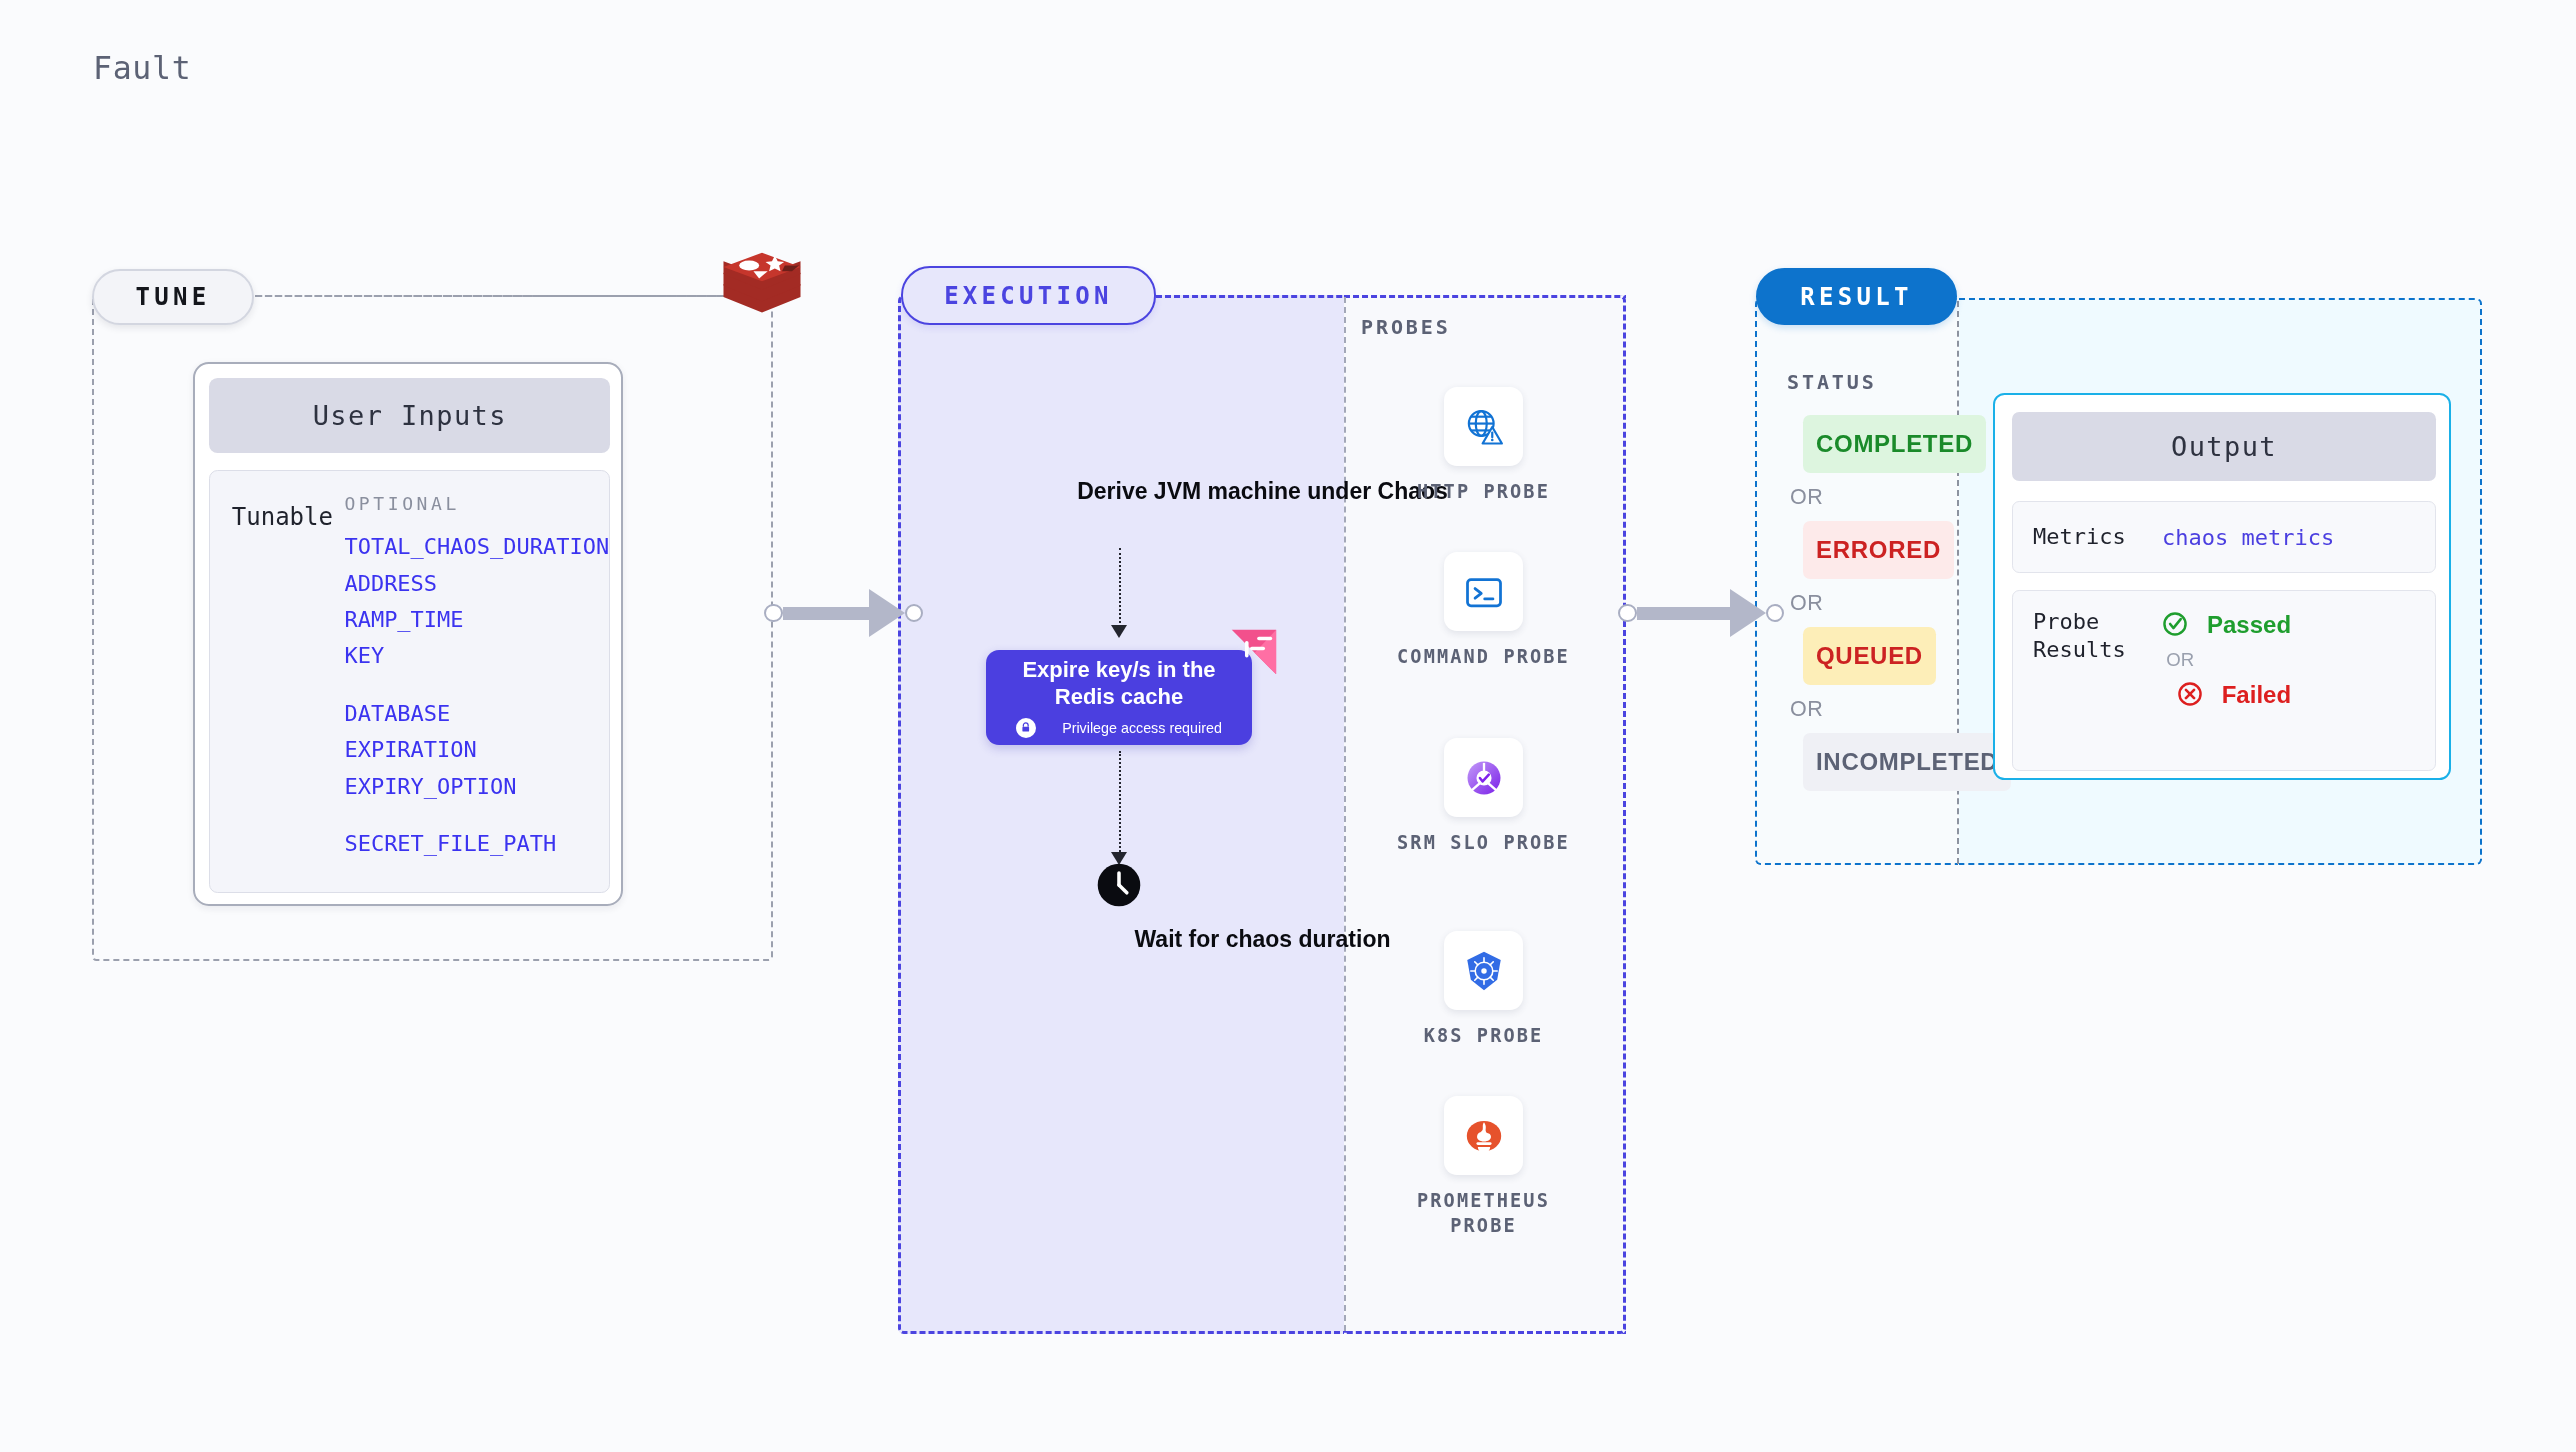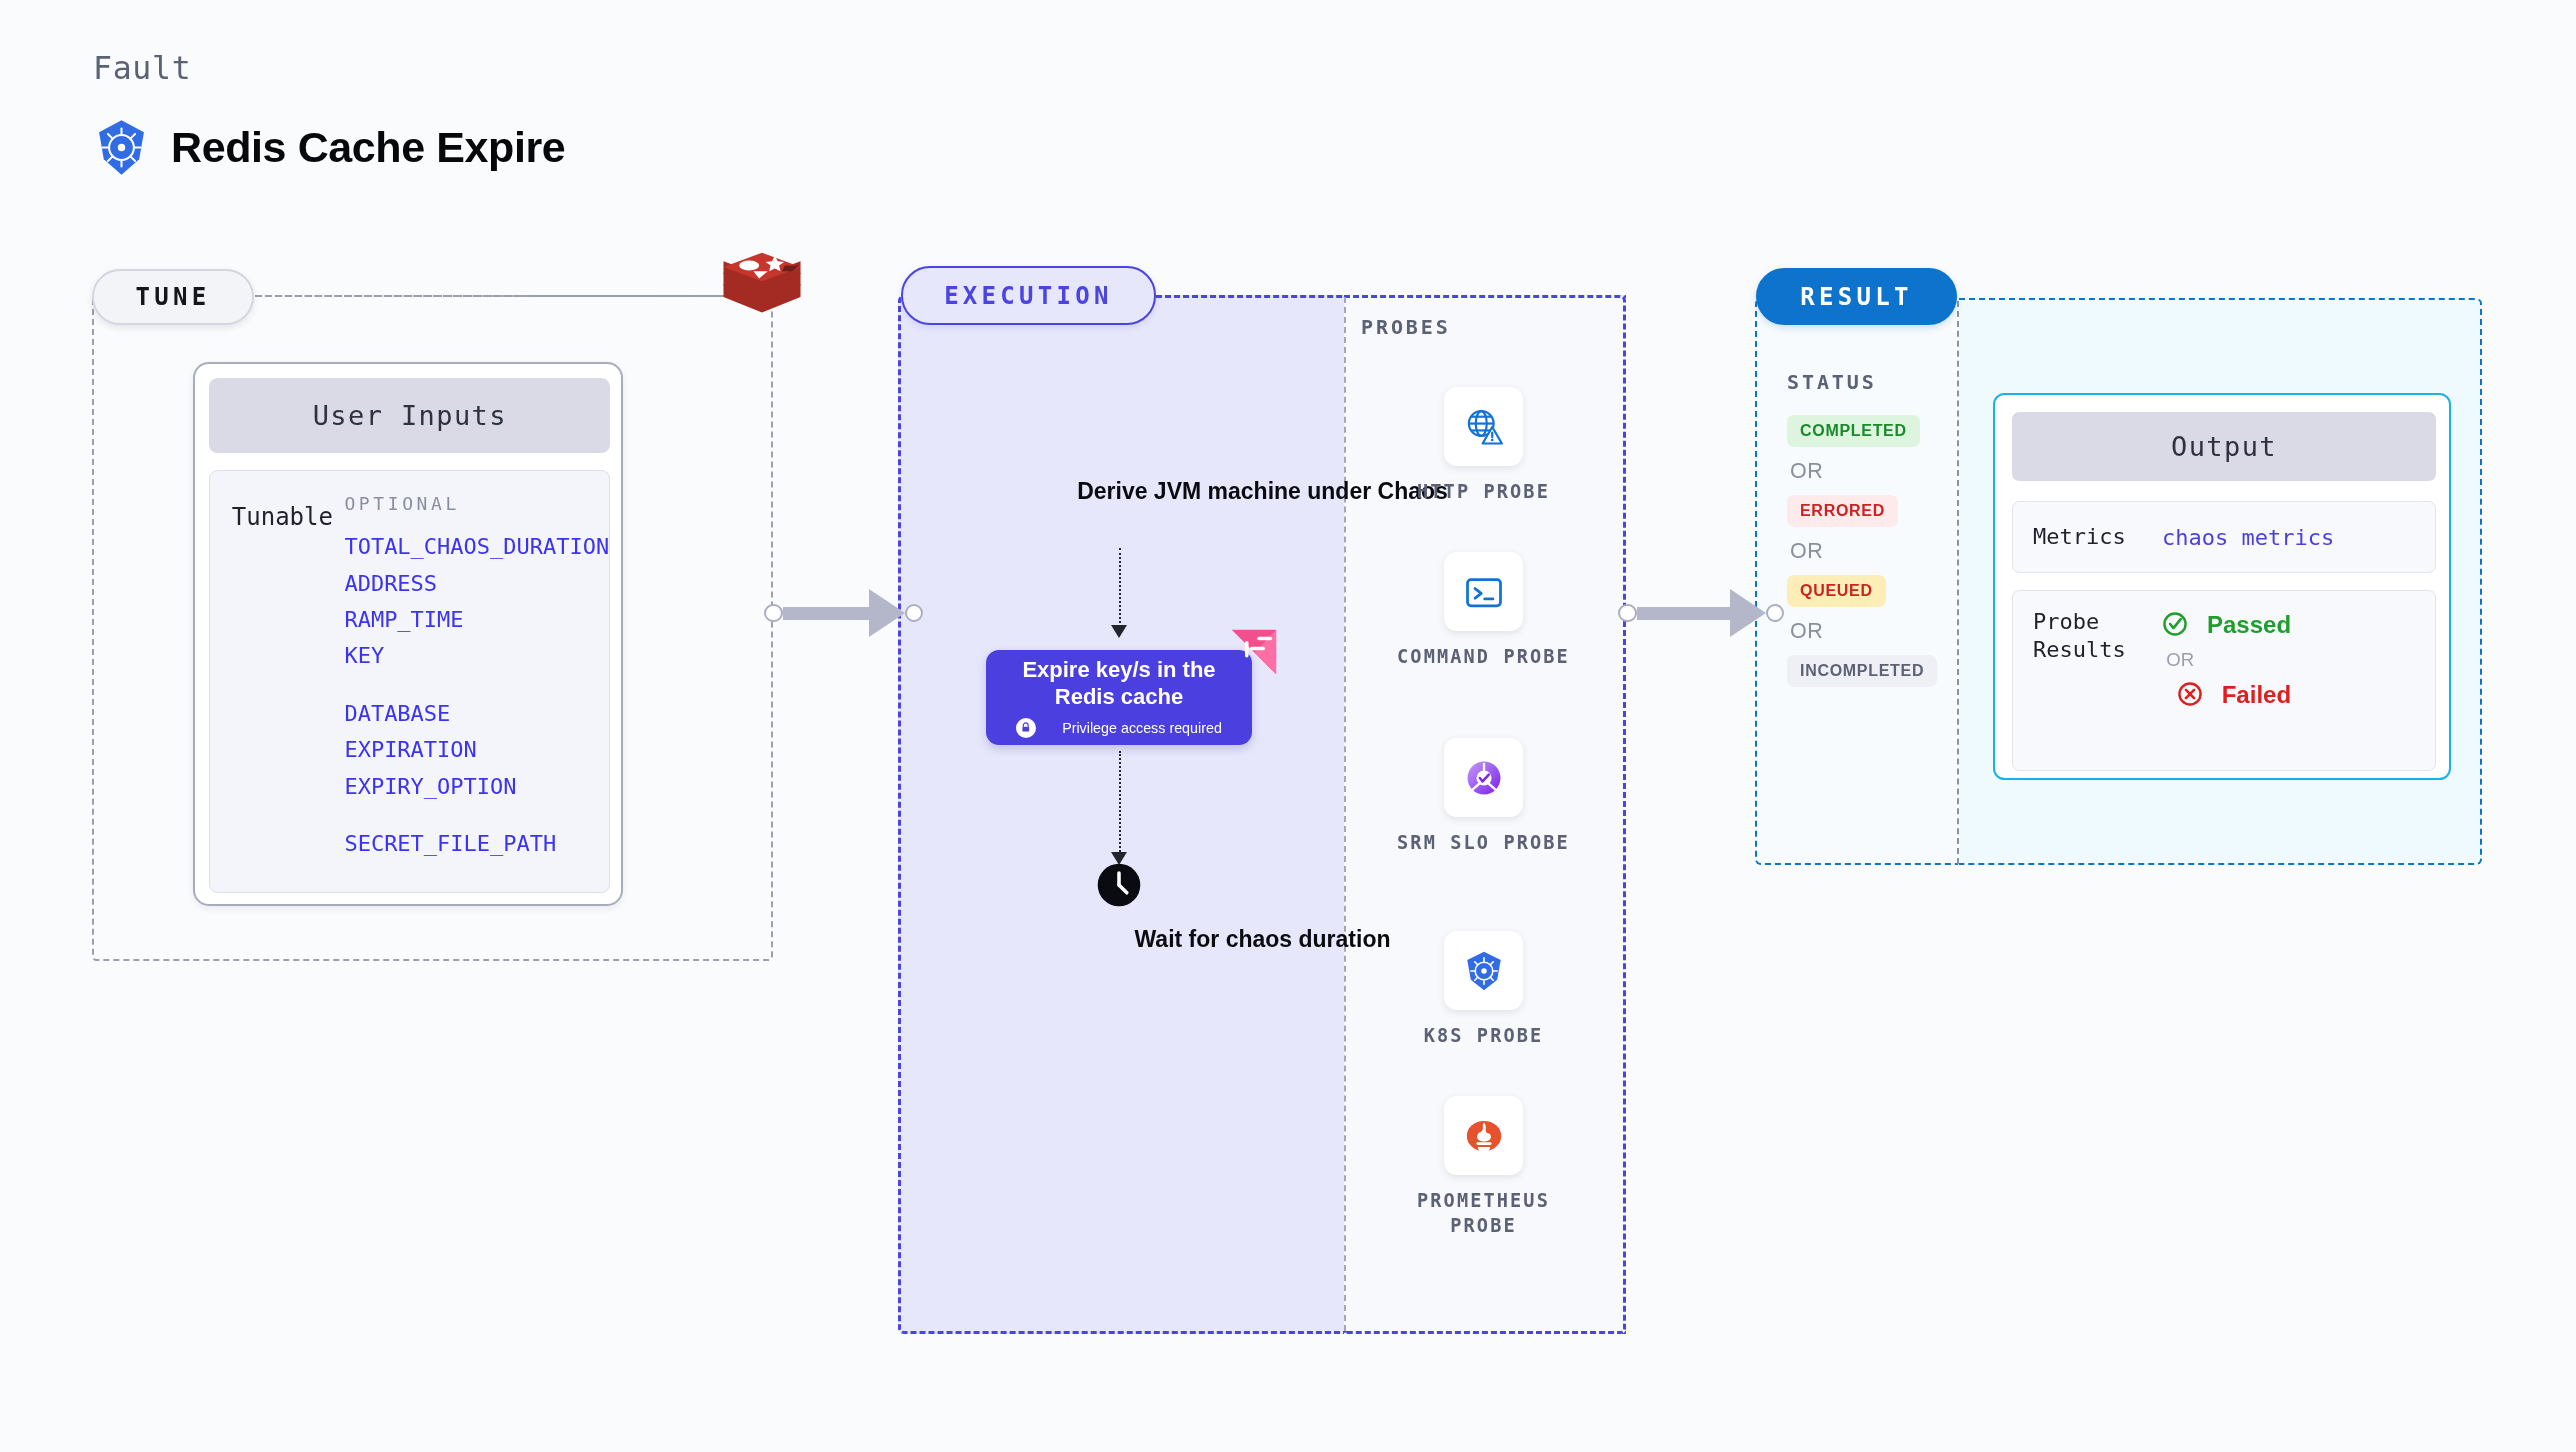--- a/index.html
+++ b/index.html
@@ -185,22 +185,22 @@
     border: 2.9px dashed #0d73cc; border-left: none; border-radius: 0 5.7px 5.7px 0;
     background: #effaff;
   }
   .status-label {
     position: absolute; left: 1787px; top: 370px;
     font-family: "DejaVu Sans Mono", monospace; font-size: 20px;
     font-weight: 700; color: #5c6275; letter-spacing: 2.9px;
   }
   .status-stack { position: absolute; left: 1787px; top: 415px; width: 179px; }
   .status-pill {
-    display: inline-block; padding: 7px 13px; border-radius: 7.2px;
-    font-size: 16px; font-weight: 700; letter-spacing: 0.7px;
+    display: inline-block; padding: 15px 13px; border-radius: 7.2px;
+    font-size: 24px; font-weight: 700; letter-spacing: 0.7px; margin-left: 16px;
   }
   .status-or {
     font-size: 21.5px; color: #8a8f9e; margin: 11.5px 0 11.5px 2.9px;
     letter-spacing: 0.7px;
   }
 
   .output-card {
     position: absolute; left: 1993px; top: 393px; width: 458px; height: 387px;
     background: #ffffff; border: 2.9px solid #1ab0e8; border-radius: 11.5px;
   }
@@ -229,40 +229,20 @@
   .probe-res-line { display: flex; align-items: center; gap: 19px; justify-content: flex-end; }
   .probe-res-text { font-size: 24px; font-weight: 700; }
   .probe-res-or { font-size: 18.6px; color: #9aa0ae; margin-left: 4.3px; }
 </style>
 </head>
 <body>
 
 <div class="page">
 
   <div class="hdr-fault">Fault</div>
-  <div class="hdr-row">
-    <span class="k8s-badge">
-      <svg viewBox="0 0 100 100" width="59" height="59">
-        <polygon points="50,4 88,24 80,70 50,96 20,70 12,24" fill="#326ce5"></polygon>
-        <g fill="none" stroke="#ffffff" stroke-width="3.4" stroke-linecap="round">
-          <circle cx="50" cy="50" r="21"></circle>
-          <circle cx="50" cy="50" r="4.6" fill="#ffffff"></circle>
-          <line x1="50" y1="29" x2="50" y2="18"></line>
-            <line x1="50" y1="71" x2="50" y2="82"></line>
-          <line x1="29" y1="50" x2="18" y2="50"></line>
-            <line x1="71" y1="50" x2="82" y2="50"></line>
-          <line x1="35" y1="35" x2="27" y2="27"></line>
-            <line x1="65" y1="65" x2="73" y2="73"></line>
-          <line x1="65" y1="35" x2="73" y2="27"></line>
-            <line x1="35" y1="65" x2="27" y2="73"></line>
-        </g>
-      </svg>
-    </span>
-    <span class="hdr-title">Redis Cache Expire</span>
-  </div>
 
   <div class="badge badge-tune">TUNE</div>
   <div class="tune-region"></div>
   <div class="tune-dash-top"></div>
 
   <span class="redis-logo">
     <svg viewBox="0 0 128 122" width="92" height="87">
       <g>
         <path d="M64 72 L118 52 L118 70 L64 92 L10 70 L10 52 Z" fill="#a32b24"></path>
         <path d="M64 56 L118 36 L118 54 L64 76 L10 54 L10 36 Z" fill="#a32b24"></path>

